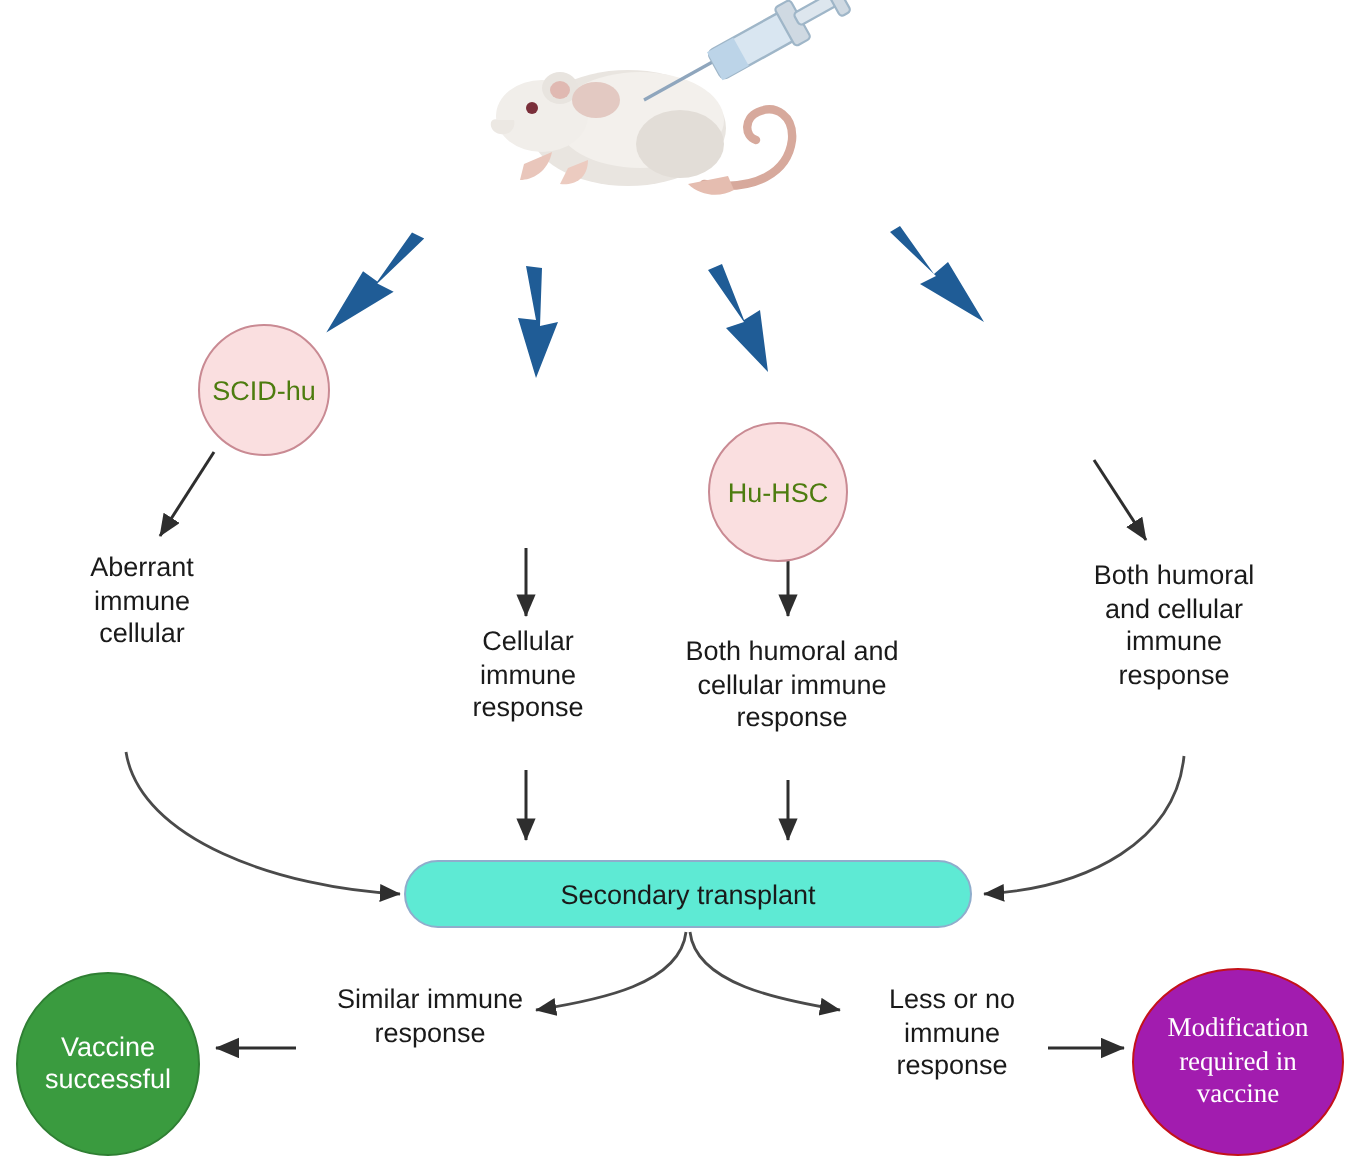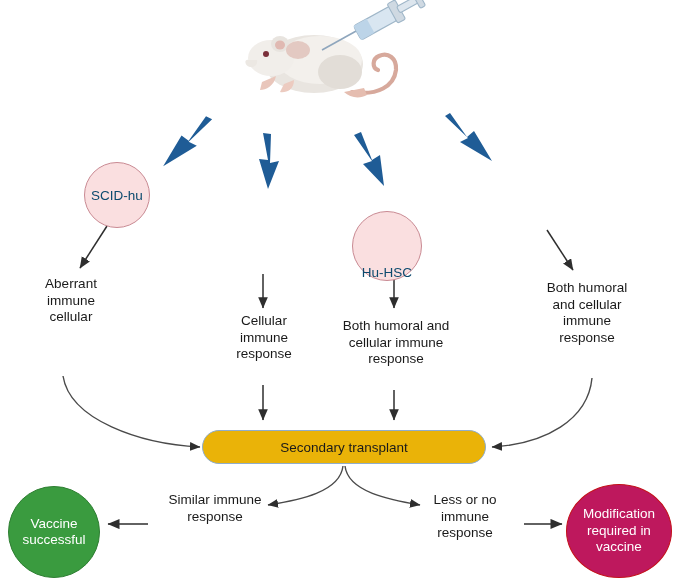--- a/index.html
+++ b/index.html
@@ -27,50 +27,52 @@
     border-radius: 50%;
     display: flex;
     align-items: center;
     justify-content: center;
     text-align: center;
     box-sizing: border-box;
   }
   .model-circle {
     background: #fadfe0;
     border: 1.6px solid #c98a93;
-    color: #0c4a6e;
-    font-size: 13.5px;
+    color: #4d7c0f;
+    font-size: 13.5px;
+    margin-left: 15px;
   }
   .outcome-circle {
     color: #ffffff;
     font-size: 13.5px;
     line-height: 1.22;
   }
   .outcome-green {
     background: #3a9b3f;
     border: 1.6px solid #2f7f33;
   }
   .outcome-red {
-    background: #be185d;
+    background: #a21caf;
     border: 1.6px solid #c4121a;
+    font-family: Liberation Serif, serif;
   }
   .caption {
     position: absolute;
     text-align: center;
     font-size: 13.5px;
     color: #1a1a1a;
     line-height: 1.24;
     white-space: pre-line;
   }
   .transplant-box {
     position: absolute;
     display: flex;
     align-items: center;
     justify-content: center;
-    background: #eab308;
+    background: #5eead4;
     border: 1.7px solid #8fadcc;
     border-radius: 22px;
     font-size: 13.5px;
     color: #1a1a1a;
     box-sizing: border-box;
   }
   .mouse-art {
     position: absolute;
     left: 236px;
     top: 0px;
@@ -152,21 +154,21 @@
     <path d="M343 466 C 340 492 300 500 268 505" stroke="#4a4a4a" stroke-width="1.4" fill="none" marker-end="url(#thin-arrow)"></path>
     <path d="M345 466 C 348 492 390 500 420 505" stroke="#4a4a4a" stroke-width="1.4" fill="none" marker-end="url(#thin-arrow)"></path>
 
     <path d="M148 524 L 108 524" stroke="#2e2e2e" stroke-width="1.6" fill="none" marker-end="url(#thin-arrow)"></path>
     <path d="M524 524 L 562 524" stroke="#2e2e2e" stroke-width="1.6" fill="none" marker-end="url(#thin-arrow)"></path>
   </svg>
 
   <div class="node-circle model-circle" style="left:84px; top:162px; width:66px; height:66px;">
     <span>SCID-hu</span>
   </div>
-  <div class="node-circle model-circle" style="left:352px; top:211px; width:70px; height:70px;align-items:flex-end;">
+  <div class="node-circle model-circle" style="left:339px; top:211px; width:70px; height:70px;">
     <span>Hu-HSC</span>
   </div>
 
   <div class="caption" style="left:16px; top:276px; width:110px;">Aberrant
 immune
 cellular</div>
   <div class="caption" style="left:208px; top:313px; width:112px;">Cellular
 immune
 response</div>
   <div class="caption" style="left:330px; top:318px; width:132px;">Both humoral and
@@ -176,21 +178,21 @@
 and cellular
 immune
 response</div>
 
   <div class="transplant-box" style="left:202px; top:430px; width:284px; height:34px;">
     <span>Secondary transplant</span>
   </div>
 
   <div class="caption" style="left:152px; top:492px; width:126px;">Similar immune
 response</div>
-  <div class="caption" style="left:413px; top:492px; width:104px;">Less or no
+  <div class="caption" style="left:424px; top:492px; width:104px;">Less or no
 immune
 response</div>
 
   <div class="node-circle outcome-circle outcome-green" style="left:8px; top:486px; width:92px; height:92px;">
     <span style="white-space:pre-line;">Vaccine
 successful</span>
   </div>
   <div class="node-circle outcome-circle outcome-red" style="left:566px; top:484px; width:106px; height:94px;">
     <span style="white-space:pre-line;">Modification
 required in

